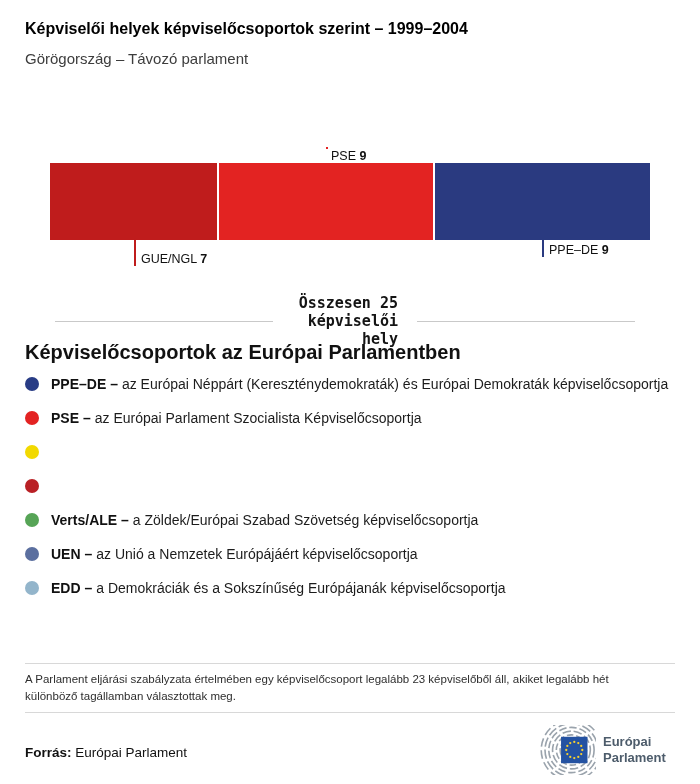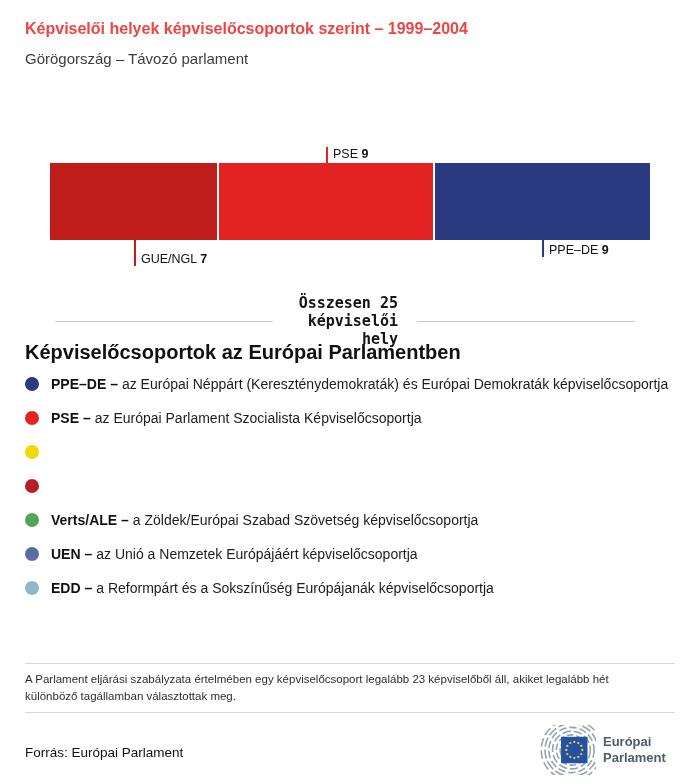--- a/index.html
+++ b/index.html
@@ -1,21 +1,21 @@
 <!DOCTYPE html>
 <html lang="hu"><head>
 <meta charset="utf-8">
 <style>
   html,body{margin:0;padding:0;background:#ffffff;}
   #app{
     position:relative;width:700px;height:784px;background:#ffffff;overflow:hidden;
     font-family:"Liberation Sans", sans-serif;color:#141414;
   }
   
-  .title{position:absolute;left:25px;top:20px;font-size:16px;font-weight:700;color:#ef4444;}
+  .title{position:absolute;left:25px;top:20px;font-size:16px;font-weight:700;color:#000000;}
   .subtitle{position:absolute;left:25px;top:50px;font-size:15px;font-weight:400;color:#3d3d3d;}
 
   
   .chart{position:absolute;left:50px;top:147px;width:600px;height:120px;}
   .bar{position:absolute;left:0;top:16px;width:600px;height:77px;display:flex;gap:2px;background:#fff;}
   .seg{height:100%;}
   .seg-label{position:absolute;display:flex;white-space:nowrap;}
   .seg-label .tick{display:block;width:2px;}
   .seg-label .txt{margin-left:5px;font-size:12.5px;color:#111;line-height:14px;}
   .seg-label .txt b{font-weight:700;}
@@ -44,21 +44,21 @@
   .legend-text{margin-left:12px;font-size:14px;color:#1c1c1c;white-space:nowrap;}
   .legend-text .abbr{font-weight:700;color:#111;}
   .legend-text .desc{margin-left:4px;font-weight:400;}
 
   
   .hr{position:absolute;left:25px;right:25px;height:1px;background:#d8d8d8;}
   .hr1{top:663px;}
   .hr2{top:712px;}
   .note{position:absolute;left:25px;top:671px;width:632px;font-size:11.5px;line-height:16.5px;color:#2e2e2e;}
   .source{position:absolute;left:25px;top:745px;font-size:13.5px;color:#111;}
-  .source b{font-weight:400;}
+  .source b{font-weight:700;}
 
   
   .logo{position:absolute;left:528px;top:725px;display:flex;align-items:center;}
   .logo svg{display:block;}
   .logo-text{margin-left:7px;font-size:13px;line-height:16px;font-weight:700;color:#4d5c6b;}
 </style>
 </head>
 <body>
 
 <div id="app">
@@ -70,21 +70,21 @@
     <div class="bar">
         <div class="seg" style="flex-grow: 7; background: rgb(191, 28, 28);"></div>
         <div class="seg" style="flex-grow: 9; background: rgb(227, 35, 34);"></div>
         <div class="seg" style="flex-grow: 9; background: rgb(42, 58, 128);"></div>
       </div>
 
   <div class="seg-label below lvl2" style="left: 14%;">
         <span class="tick" style="background: rgb(191, 28, 28);"></span>
         <span class="txt"><span>GUE/NGL </span><b>7</b></span>
       </div>
-      <div class="seg-label above lvl1" style="left: 46%;">
+      <div class="seg-label above lvl1" style="left: 46%; flex-direction: column;">
         <span class="tick" style="background: rgb(227, 35, 34);"></span>
         <span class="txt"><span>PSE </span><b>9</b></span>
       </div>
       <div class="seg-label below lvl1" style="left: 82%;">
         <span class="tick" style="background: rgb(42, 58, 128);"></span>
         <span class="txt"><span>PPE–DE </span><b>9</b></span>
       </div>
     </div>
 
   <div class="total-wrap">
@@ -128,21 +128,21 @@
     <div class="legend-row">
       <span class="dot" style="background: rgb(91, 111, 159);"></span>
       <span class="legend-text">
         <span class="abbr">UEN –</span><span class="desc">az Unió a Nemzetek Európájáért képviselőcsoportja</span>
       </span>
     </div>
 
     <div class="legend-row">
       <span class="dot" style="background: rgb(147, 181, 203);"></span>
       <span class="legend-text">
-        <span class="abbr">EDD –</span><span class="desc">a Reformpárt és a Sokszínűség Európájanák képviselőcsoportja</span>
+        <span class="abbr">EDD –</span><span class="desc">a Demokráciák és a Sokszínűség Európájanák képviselőcsoportja</span>
       </span>
     </div>
 
   </div>
 
   <div class="hr hr1"></div>
   <div class="note">A Parlament eljárási szabályzata értelmében egy képviselőcsoport legalább 23 képviselőből áll, akiket legalább hét különböző tagállamban választottak meg.</div>
   <div class="hr hr2"></div>
 
   <div class="source">

